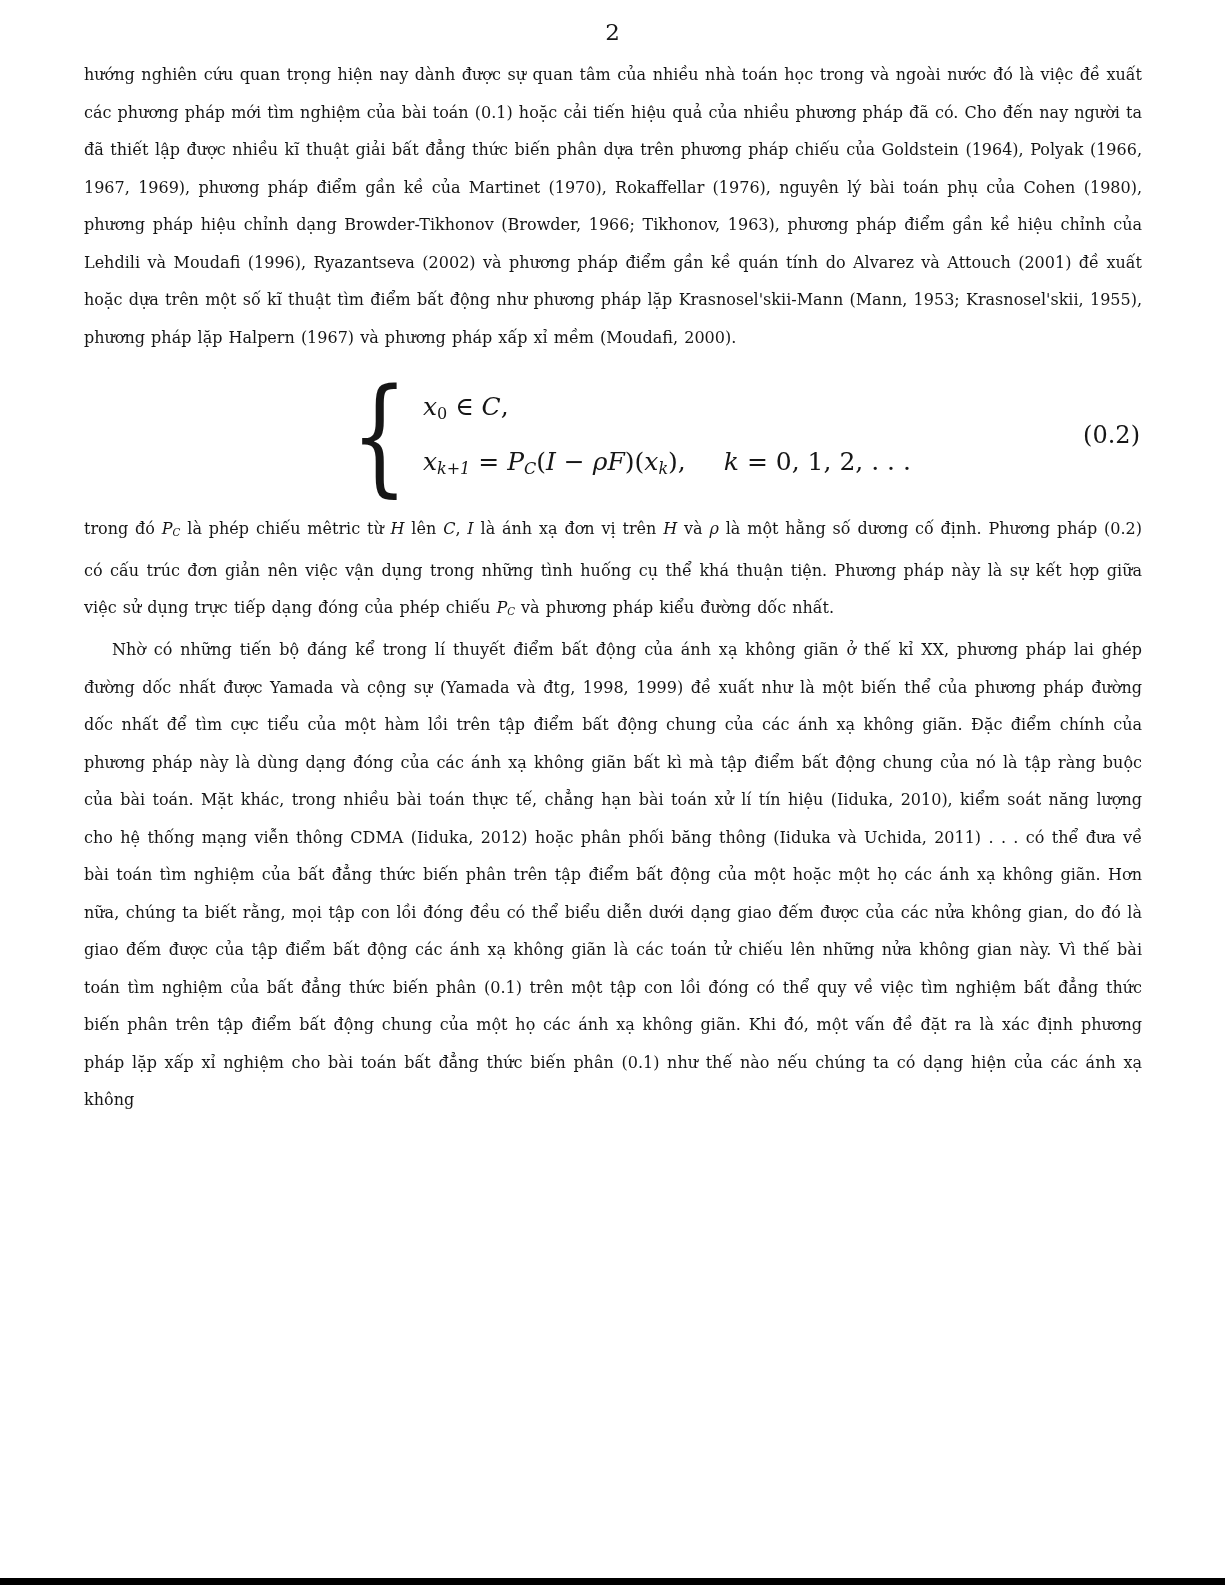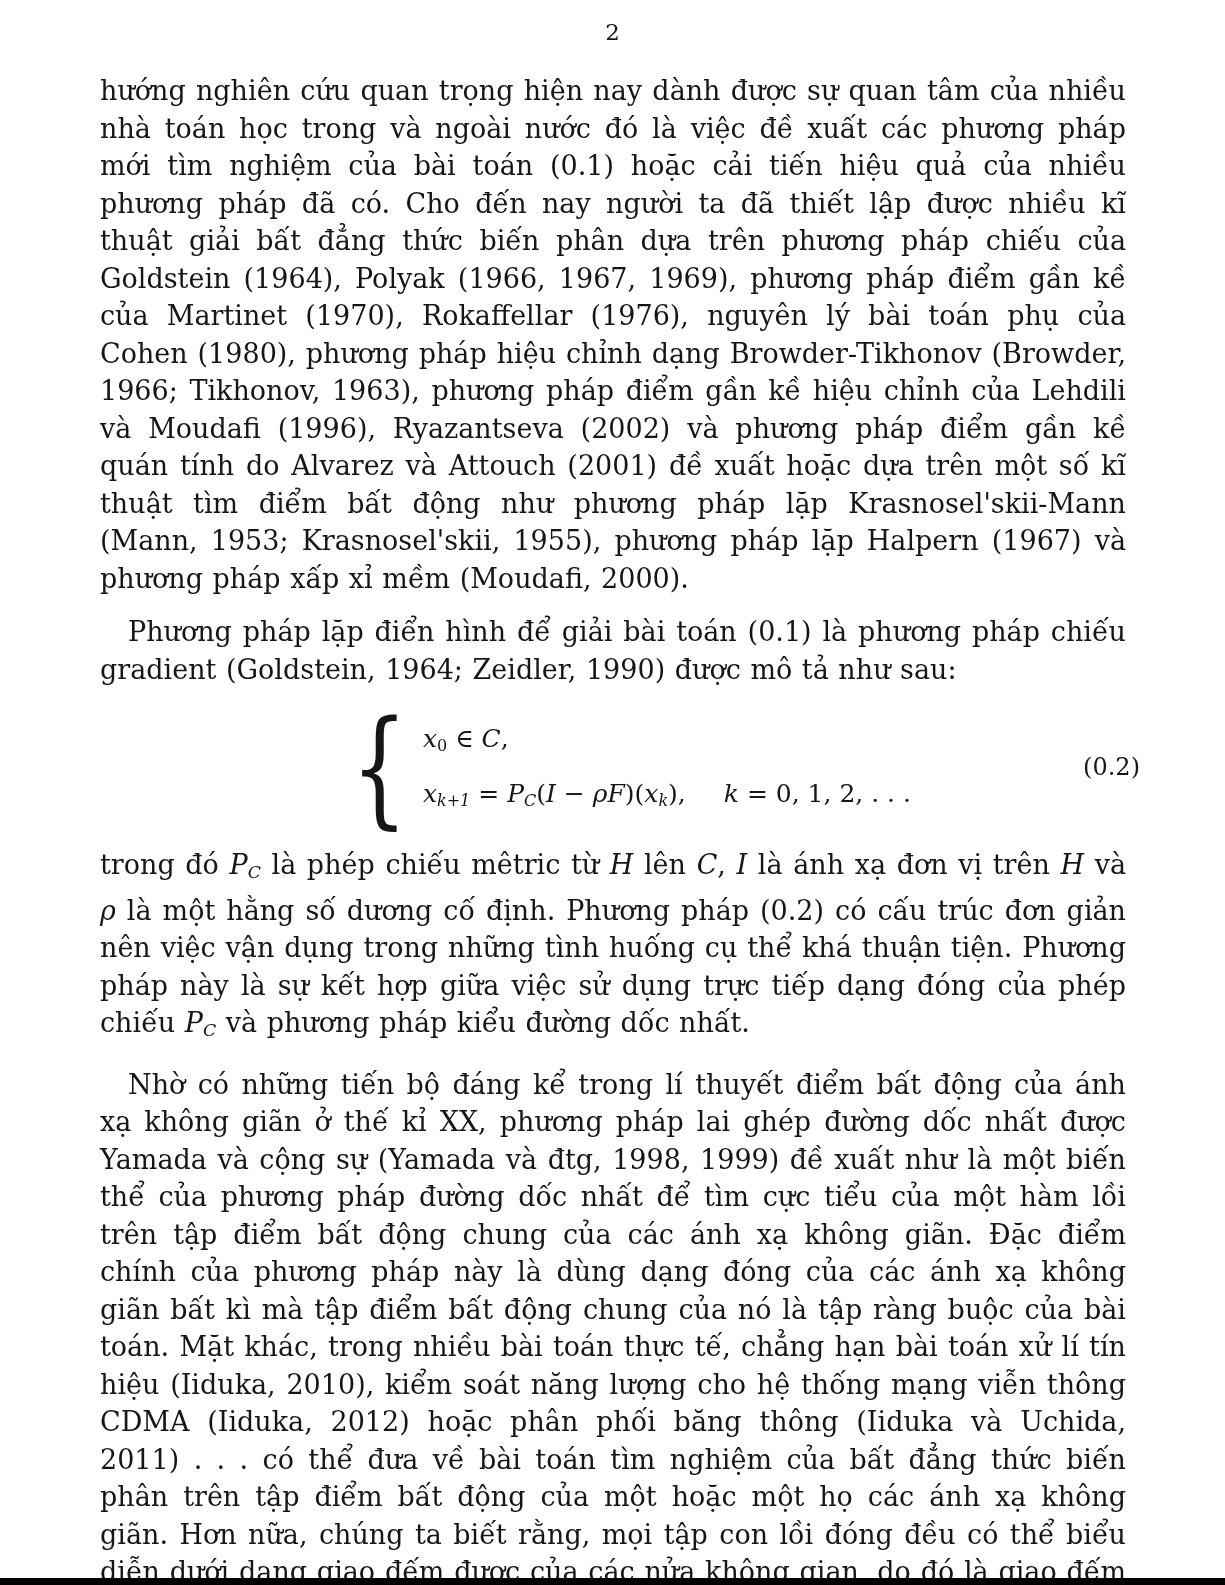--- a/index.html
+++ b/index.html
@@ -20,23 +20,23 @@
     text-align: center;
     font-size: 23px;
   }
   .content {
     position: absolute;
     left: 84px;
     top: 56px;
     width: 1058px;
   }
   .para {
-    margin: 16px;
+    margin: 0;
     text-align: justify;
-    font-size: 27px;
+    font-size: 16px;
     line-height: 37.5px;
     word-spacing: 1px;
   }
   .para.indent { text-indent: 28px; }
 
   
   .mi { font-style: italic; }
   .msub { font-size: 64%; vertical-align: -0.24em; }
   .msp { display: inline-block; width: 38px; }
 
@@ -92,21 +92,20 @@
 <body>
 
 <div class="page">
 
   <div class="page-number">2</div>
 
   <div class="content">
 
     <p class="para"><span>hướng nghiên cứu quan trọng hiện nay dành được sự quan tâm của nhiều nhà toán học trong và ngoài nước đó là việc đề xuất các phương pháp mới tìm nghiệm của bài toán (0.1) hoặc cải tiến hiệu quả của nhiều phương pháp đã có. Cho đến nay người ta đã thiết lập được nhiều kĩ thuật giải bất đẳng thức biến phân dựa trên phương pháp chiếu của Goldstein (1964), Polyak (1966, 1967, 1969), phương pháp điểm gần kề của Martinet (1970), Rokaffellar (1976), nguyên lý bài toán phụ của Cohen (1980), phương pháp hiệu chỉnh dạng Browder-Tikhonov (Browder, 1966; Tikhonov, 1963), phương pháp điểm gần kề hiệu chỉnh của Lehdili và Moudafi (1996), Ryazantseva (2002) và phương pháp điểm gần kề quán tính do Alvarez và Attouch (2001) đề xuất hoặc dựa trên một số kĩ thuật tìm điểm bất động như phương pháp lặp Krasnosel'skii-Mann (Mann, 1953; Krasnosel'skii, 1955), phương pháp lặp Halpern (1967) và phương pháp xấp xỉ mềm (Moudafi, 2000).</span></p>
 
-    <p class="para indent"><span>Phương pháp lặp điển hình để giải bài toán (0.1) là phương pháp chiếu gradient (Goldstein, 1964; Zeidler, 1990) được mô tả như sau:</span></p>
 
     <div class="eq-block">
       <div class="eq-cases">
         <span class="brace">{</span>
         <div class="eq-lines">
           <div class="eq-line"><span class="mi">x</span><span class="msub">0</span><span> ∈ </span><span class="mi">C</span><span>,</span></div>
           <div class="eq-line"><span class="mi">x</span><span class="mi msub">k+1</span><span> = </span><span class="mi">P</span><span class="mi msub">C</span><span>(</span><span class="mi">I</span><span> − </span><span class="mi">ρF</span><span>)(</span><span class="mi">x</span><span class="mi msub">k</span><span>),</span><span class="msp"></span><span class="mi">k</span><span> = 0, 1, 2, . . .</span></div>
         </div>
       </div>
       <span class="eq-number">(0.2)</span>

